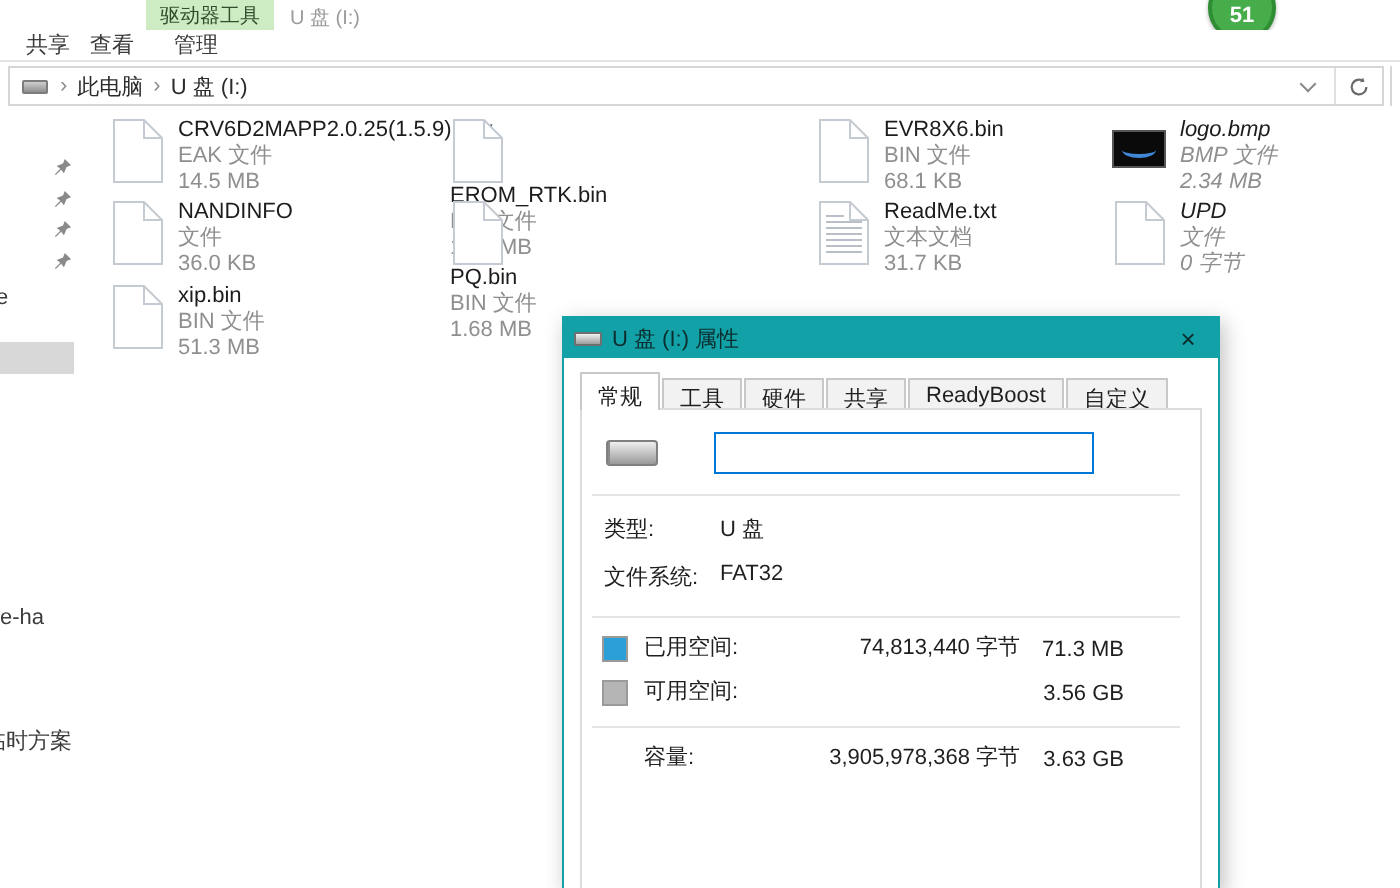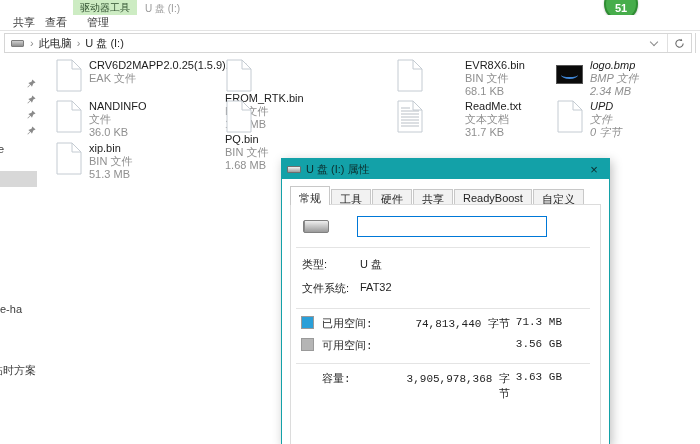--- a/index.html
+++ b/index.html
@@ -48,21 +48,21 @@
   .sb-selected { position:absolute; left:0; top:171px; width:37px; height:16px; background:#d8d8d8; }
 
   
   .file-item { position:absolute; display:flex; cursor:default; }
   .ficon-wrap { width:27px; margin-right:7px; display:flex; justify-content:center; }
   .fmeta { line-height:13px; }
   .fname { color:#1c1c1c; }
   .ftype,.fsize { color:#8f8f8f; }
   .thumb { width:30px; height:19px; background:#0a0a0a; border:1px solid #555; position:relative; overflow:hidden; margin-top:6px; }
   .thumb .arc { position:absolute; left:4px; right:4px; top:5px; height:8px; border-bottom:2px solid #3f86d6; border-radius:50%; }
-  .c1 { left:55px; } .c2 { left:225px;flex-direction:column; } .c3 { left:396px;gap:35px; } .c4 { left:556px;font-style:italic; }
+  .c1 { left:55px; } .c2 { left:225px;flex-direction:column; } .c3 { left:408px; } .c4 { left:556px;font-style:italic; }
   .r1 { top:59px; } .r2 { top:100px;justify-content:flex-end; } .r3 { top:142px; }
 
   
   .dialog {
     position:absolute; left:281px; top:158px; width:329px; height:287px;
     background:#ffffff; border:1px solid #13a1a8; box-shadow:2px 3px 10px rgba(0,0,0,.25);
   }
   .dlg-titlebar { height:20px; background:#13a1a8; display:flex; align-items:center; padding:0 5px; }
   .dlg-title { color:#0c2d2d; font-size:11px; margin-left:5px; flex:1; }
   .dlg-drive-glyph { width:14px; height:7px; background:linear-gradient(#f2f2f2,#9d9d9d); border:1px solid #6f6f6f; border-radius:1px; }
@@ -77,21 +77,21 @@
     position:absolute; left:8px; top:45px; right:8px; height:260px;
     border:1px solid #dcdcdc; background:#fff; padding:9px 10px 0 5px; z-index:1;
   }
   .vol-row { display:flex; align-items:center; margin:2px 0 10px 0; }
   .usb-icon { width:26px; height:13px; background:linear-gradient(#efefef,#9a9a9a); border:1px solid #808080; border-radius:2px; margin-left:7px; }
   .usb-icon .notch { width:5px; height:5px; background:#d5d5d5; border-right:1px solid #8a8a8a; margin-top:3px; }
   .vol-input { margin-left:28px; width:190px; height:21px; border:1px solid #0078d7; font-size:11px; padding:0 4px; outline:none; }
   .hr { border-top:1px solid #e4e4e4; margin:6px 0; }
   .kv-row { display:flex; margin:9px 0 0 6px; }
   .kv-label { width:58px; }
-  .urow { display:flex; align-items:flex-start; margin:7px 0 0 0; padding-left:5px;font-family:Liberation Mono, monospace; }
+  .urow { display:flex; align-items:flex-end; margin:7px 0 0 0; padding-left:5px; }
   .swatch { width:13px; height:13px; border:1px solid #9a9a9a; }
   .swatch.hidden { visibility:hidden; }
   .ulabel { margin-left:8px; flex:1; }
   .ubytes { width:112px; text-align:right; }
   .usize { width:52px; text-align:right; margin-right:28px; }
 </style>
 </head>
 <body>
 
 <div class="titlebar-row">
@@ -143,20 +143,21 @@
 <div class="file-item c1 r1">
   <span class="ficon-wrap">
       <svg width="26" height="33" viewBox="0 0 26 33">
         <path d="M1 1 h15 l9 9 v22 h-24 z" fill="#fff" stroke="#c4cbd2"></path>
         <path d="M16 1 v9 h9" fill="none" stroke="#c4cbd2"></path>
       </svg>
     </span>
   <span class="fmeta">
       <div class="fname">CRV6D2MAPP2.0.25(1.5.9).eak</div>
       <div class="ftype">EAK 文件</div>
+      <div class="fsize">14.5 MB</div>
     </span>
 </div>
 <div class="file-item c2 r1">
   <span class="ficon-wrap">
       <svg width="26" height="33" viewBox="0 0 26 33">
         <path d="M1 1 h15 l9 9 v22 h-24 z" fill="#fff" stroke="#c4cbd2"></path>
         <path d="M16 1 v9 h9" fill="none" stroke="#c4cbd2"></path>
       </svg>
     </span>
   <span class="fmeta">

